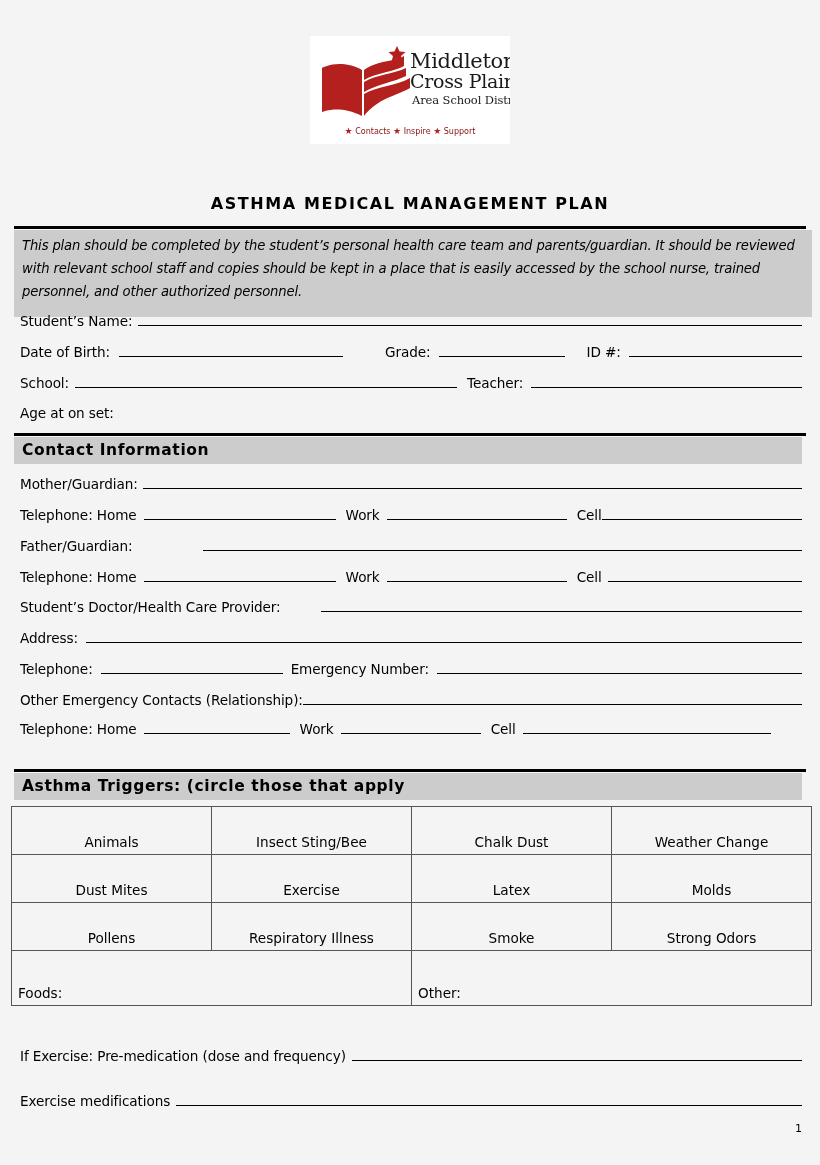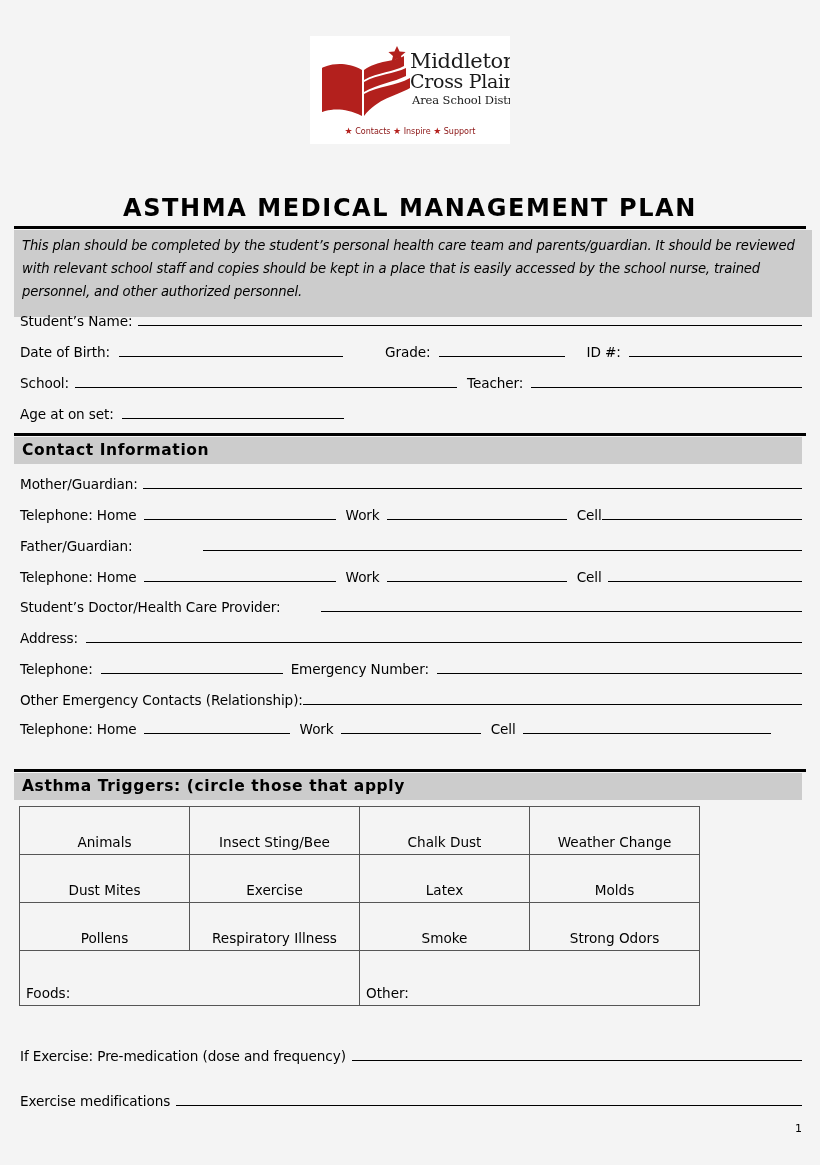--- a/index.html
+++ b/index.html
@@ -75,21 +75,21 @@
 
   
   .doc-title {
     position: absolute;
     left: 0;
     top: 194px;
     width: 820px;
     text-align: center;
     font-family: "DejaVu Sans", sans-serif;
     font-weight: bold;
-    font-size: 24px;
+    font-size: 16px;
     letter-spacing: 1.6px;
     white-space: nowrap;
   }
 
   .rule {
     position: absolute;
     left: 14px;
     width: 792px;
     height: 3px;
     background: #000;
@@ -142,26 +142,25 @@
     flex: 0 0 auto;
   }
   .ln.grow { flex: 1 1 auto; }
   .sp { display: inline-block; flex: 0 0 auto; }
 
   
   .tt {
     position: absolute;
     left: 11px;
     top: 806px;
-    width: 681px;
+    width: 801px;
     border-collapse: collapse;
     font-family: "DejaVu Sans", sans-serif;
     font-size: 13.6px;
     table-layout: fixed;
-    margin-left: 8px;
   }
   .tt td {
     border: 1.3px solid #555;
     height: 43px;
     vertical-align: bottom;
     padding: 0 0 4px 0;
     text-align: center;
   }
   .tt td.wide {
     text-align: left;
@@ -231,21 +230,21 @@
 <div class="frow" style="top:374px;">
   <span class="lbl">School:</span>
   <span class="sp" style="width:6px;"></span>
   <span class="ln" style="width:382px;"></span>
   <span class="sp" style="width:10px;"></span>
   <span class="lbl">Teacher:</span>
   <span class="sp" style="width:8px;"></span>
   <span class="ln grow"></span>
 </div>
 
-<div class="frow" style="top:405px;">
+<div class="frow" style="top:405px;flex-direction:column;">
   <span class="lbl">Age at on set:</span>
   <span class="sp" style="width:8px;"></span>
   <span class="ln" style="width:222px;"></span>
 </div>
 
 <div class="rule" style="top:433px;"></div>
 <div class="section-bar" style="top:437px;">Contact Information</div>
 
 <div class="frow" style="top:475px;">
   <span class="lbl">Mother/Guardian:</span>

